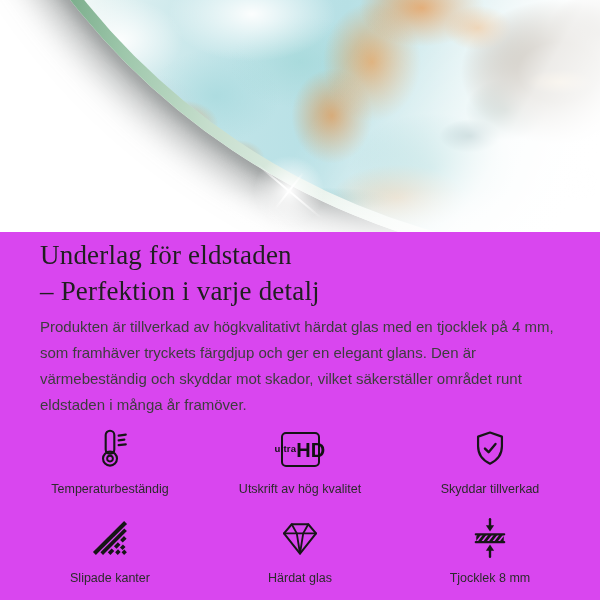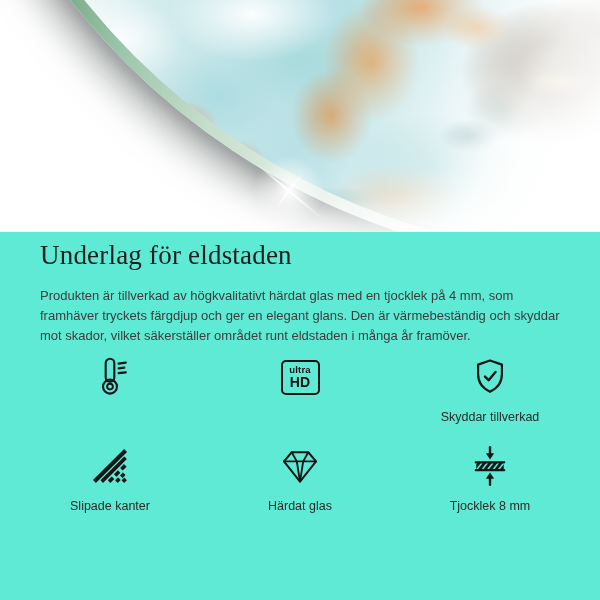--- a/index.html
+++ b/index.html
@@ -1,17 +1,17 @@
 <!DOCTYPE html>
 <html><head>
 <meta charset="utf-8">
 <style>
   html,body{margin:0;padding:0;background:#ffffff;}
   .page{
-    position:relative;width:600px;height:600px;overflow:hidden;background:#5eead4;
+    position:relative;width:600px;height:600px;overflow:hidden;background:#d946ef;
     font-family:"Liberation Sans","DejaVu Sans",sans-serif;color:#2b2b2b;
   }
   
   .hero{position:relative;height:232px;overflow:hidden;background:#fff;}
   .glass-rim{
     position:absolute;left:-78px;top:-1128px;width:1396px;height:1396px;border-radius:50%;
     background:linear-gradient(100deg,#16382a 5%,#2a523e 9%,#417a55 14%,#6ba17d 19%,
                #9ec7ab 25%,#c6decd 31%,#e3efe7 38%,#f3f8f4 46%,#fafcfb 60%);
     box-shadow:-14px 16px 34px rgba(105,112,112,.55),-4px 6px 12px rgba(105,112,112,.3);
     z-index:1;
@@ -64,36 +64,36 @@
   .sparkle-1{left:246px;top:148px;width:86px;height:86px;}
   .sparkle-2{left:560px;top:163px;width:42px;height:42px;opacity:.9;}
   
   .content{padding:0 40px;}
   .page-title{
     margin:5px 0 0;font-family:"Liberation Serif","DejaVu Serif",serif;font-weight:400;
     font-size:27px;line-height:36px;color:#1f1f1f;letter-spacing:.2px;
   }
   .page-title span{display:block;}
   .product-description{
-    margin:13px 0 0;max-width:525px;font-size:13px;line-height:20px;color:#3d3d3d;
+    margin:5px 0 0;max-width:525px;font-size:15px;line-height:26px;color:#3d3d3d;
   }
   
   .features{
     margin-top:7px;padding:0 15px 0 15px;margin-left:-40px;margin-right:-40px;
     display:grid;grid-template-columns:repeat(3,1fr);row-gap:17px;
   }
   .feature{display:flex;flex-direction:column;align-items:center;}
   .icon-box{height:48px;display:flex;align-items:center;justify-content:center;color:#161616;}
   .feature-label{margin-top:9px;font-size:12.5px;line-height:15px;color:#2b2b2b;text-align:center;}
   .uhd-box{
     width:39px;height:35px;border:2.5px solid #141414;border-radius:5px;box-sizing:border-box;
-    display:flex;flex-direction:column;align-items:center;justify-content:center;line-height:1;color:#111;
+    display:flex;align-items:center;justify-content:center;line-height:1;color:#111;
   }
   .uhd-top{font-size:9.5px;font-weight:700;letter-spacing:.2px;}
-  .uhd-bottom{font-size:14px;font-weight:800;margin-top:1px;letter-spacing:.2px;}
+  .uhd-bottom{font-size:20px;font-weight:800;margin-top:1px;letter-spacing:.2px;}
   svg.fi{display:block;}
 </style>
 </head>
 <body>
 
 <div class="page">
 
   <section class="hero">
     <div class="glass-rim"></div>
     <div class="glass-marble"></div>
@@ -102,46 +102,49 @@
         <span class="glow"></span>
       </div>
     <div class="sparkle sparkle-2">
         <span class="glow"></span>
       </div>
   </section>
 
   <section class="content">
     <h1 class="page-title">
       <span>Underlag för eldstaden</span>
+      <span>– Perfektion i varje detalj</span>
     </h1>
 
     <p class="product-description">Produkten är tillverkad av högkvalitativt härdat glas med en tjocklek på 4 mm, som framhäver tryckets färgdjup och ger en elegant glans. Den är värmebeständig och skyddar mot skador, vilket säkerställer området runt eldstaden i många år framöver.</p>
 
     <div class="features">
 
       <div class="feature">
         <div class="icon-box">
           <svg class="fi" width="46" height="46" viewBox="0 0 48 48" fill="none" stroke="currentColor" stroke-width="2.2" stroke-linecap="round">
             <rect x="19.5" y="5" width="9" height="24" rx="4.5"></rect>
             <circle cx="24" cy="34" r="7.3"></circle>
             <circle cx="24" cy="34" r="3" stroke-width="2"></circle>
             <line x1="33" y1="10" x2="40.5" y2="9"></line>
             <line x1="33" y1="15" x2="39" y2="14.2"></line>
             <line x1="33" y1="20" x2="40.5" y2="19.2"></line>
           </svg>
         </div>
+        <div class="feature-label">Temperaturbeständig</div>
       </div>
 
       <div class="feature">
         <div class="icon-box">
           <div class="uhd-box">
             <span class="uhd-top">ultra</span>
             <span class="uhd-bottom">HD</span>
           </div>
         </div>
+        <div class="feature-label">Utskrift av hög kvalitet</div>
       </div>
 
       <div class="feature">
         <div class="icon-box">
           <svg class="fi" width="44" height="44" viewBox="0 0 48 48" fill="none" stroke="currentColor" stroke-width="2.4" stroke-linecap="round" stroke-linejoin="round">
             <path d="M24 6 L37 10.5 V21 C37 30 31.5 36.5 24 40 C16.5 36.5 11 30 11 21 V10.5 Z"></path>
             <path d="M18.5 23.5 L22.5 27.5 L30 18.5" stroke-width="2.6"></path>
           </svg>
         </div>
         <div class="feature-label">Skyddar tillverkad</div>

